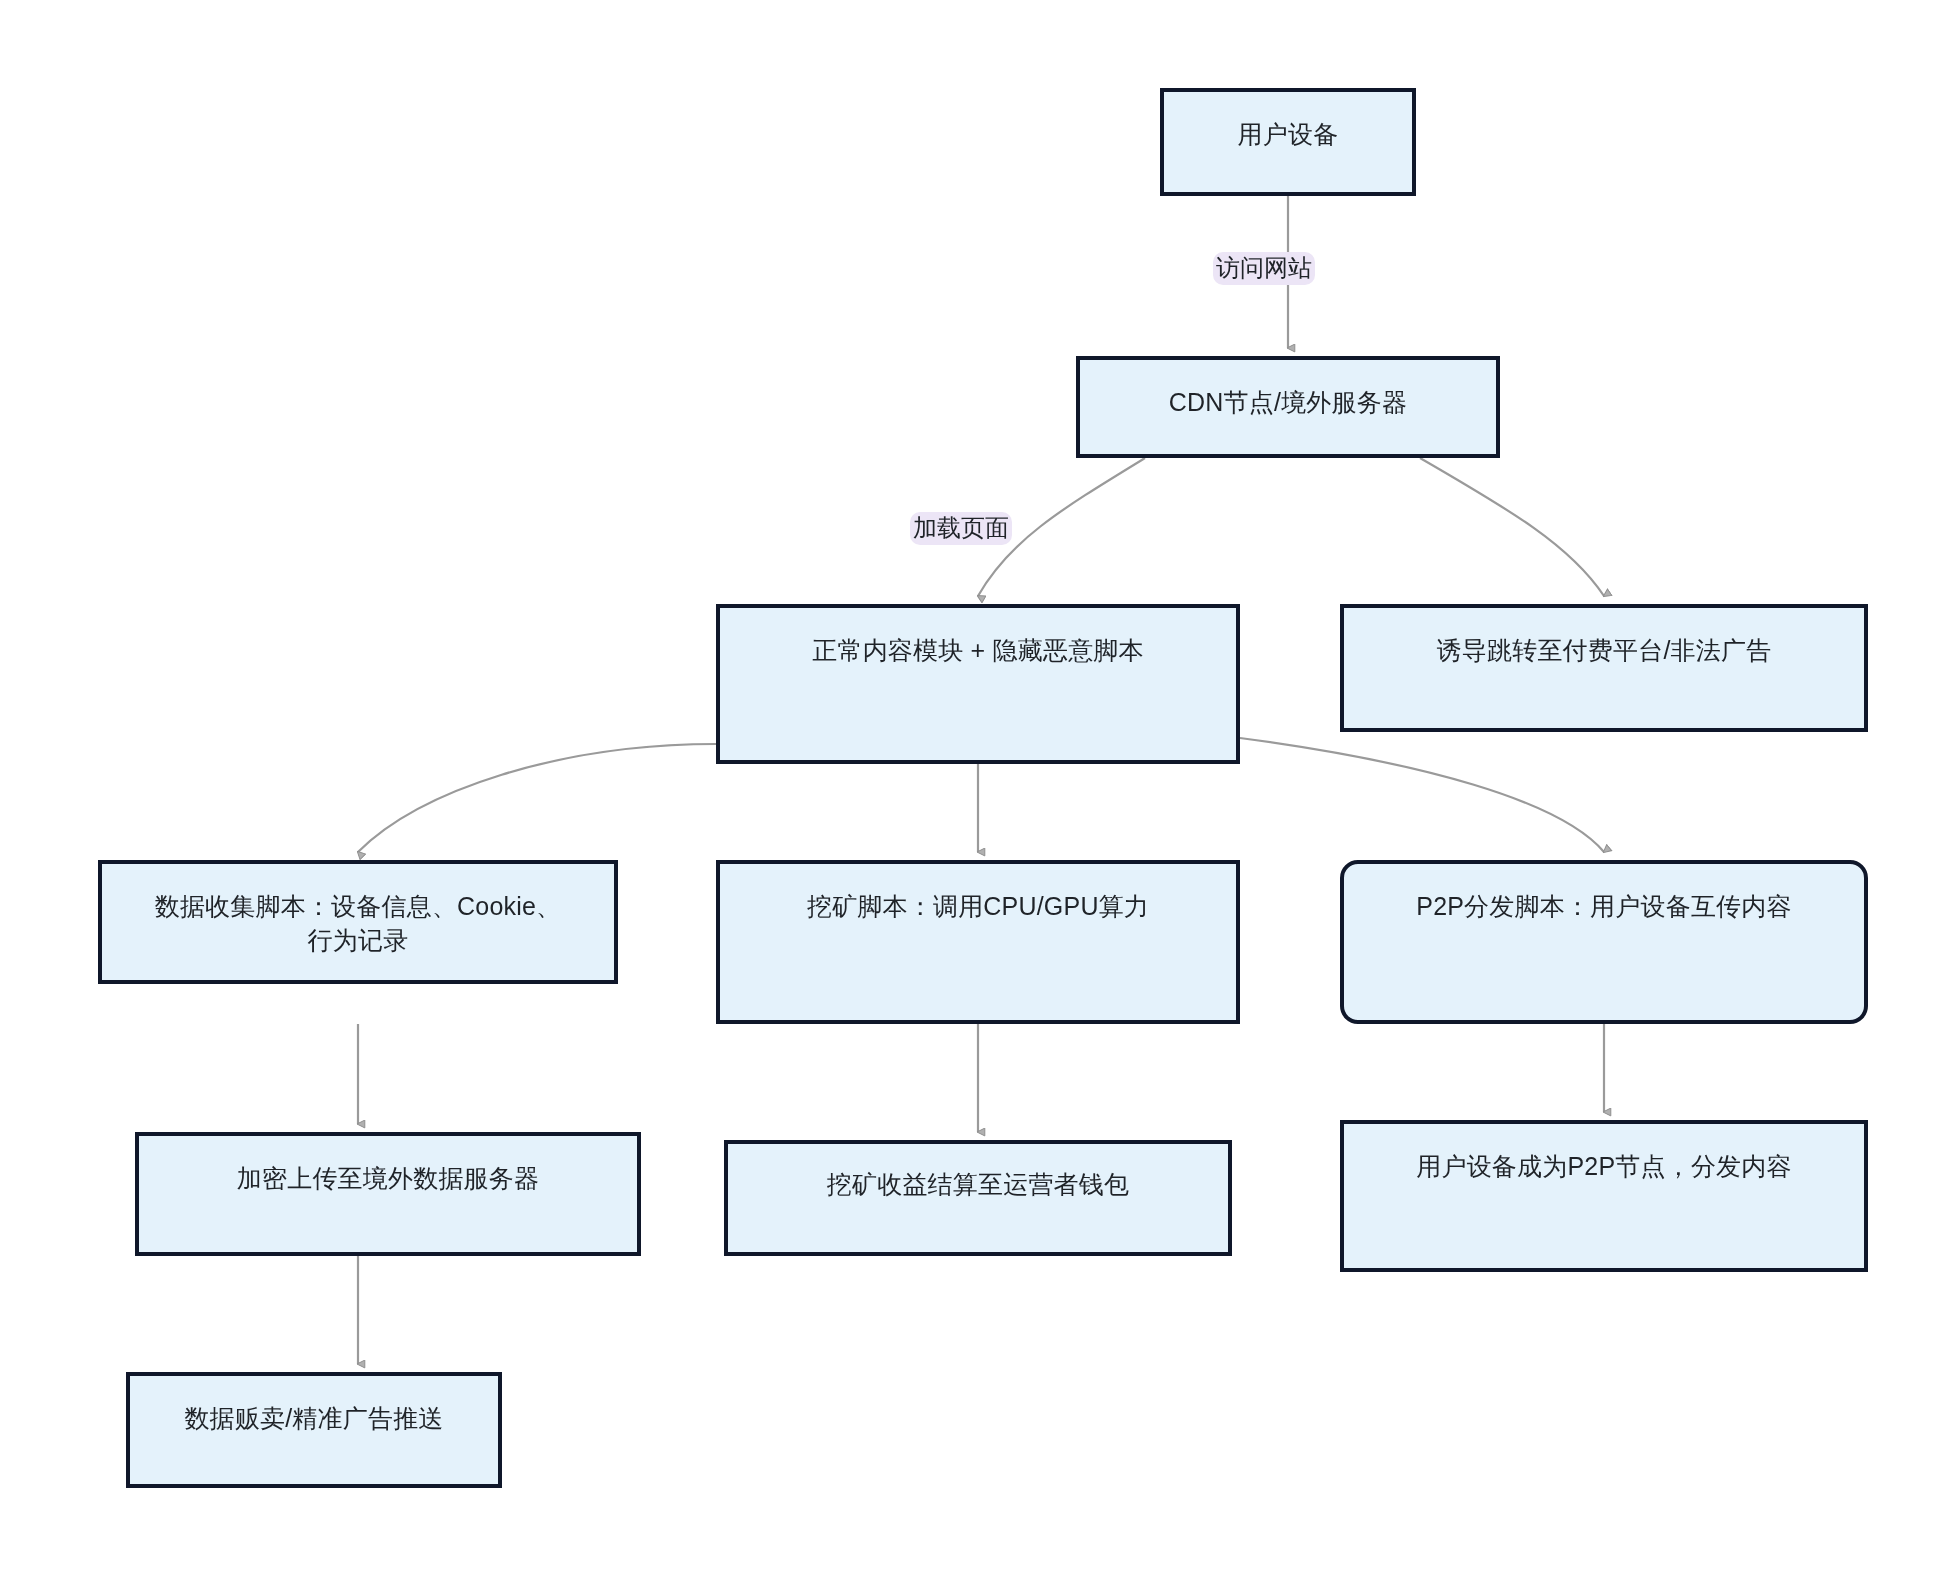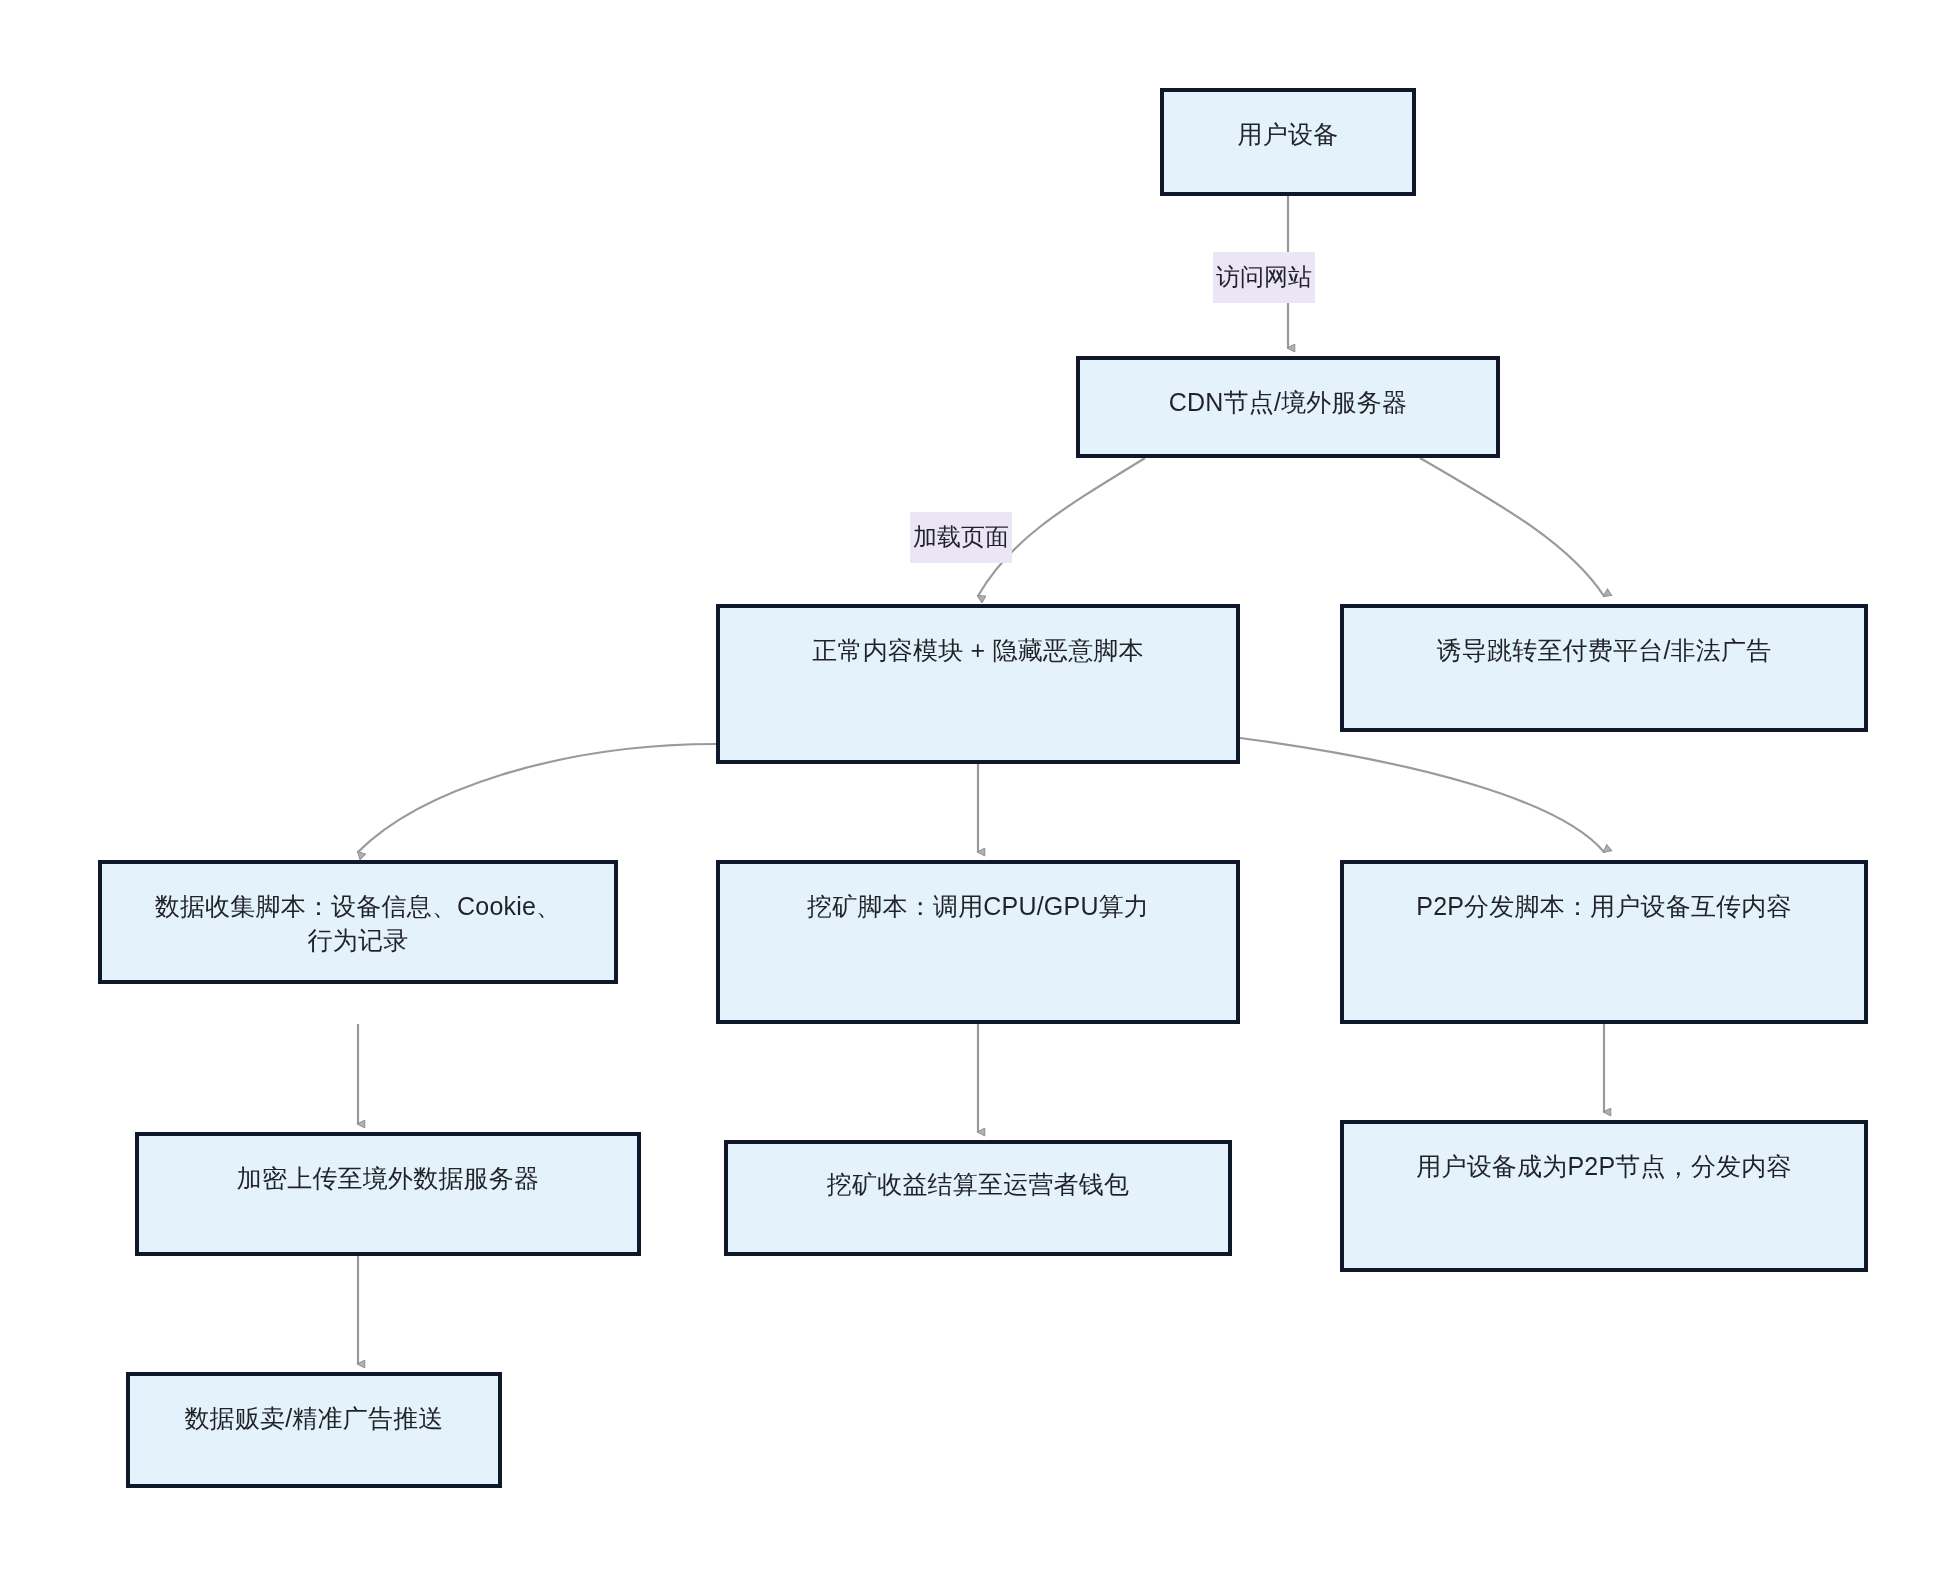--- a/index.html
+++ b/index.html
@@ -42,22 +42,23 @@
     padding-top: 26px;
     padding-left: 12px;
     padding-right: 12px;
   }
   .edge-label {
     position: absolute;
     background: #ece5f6;
     color: #1f2328;
     font-size: 24px;
     line-height: 1.2;
-    padding: 11px 3px;
+    padding: 2px 3px;
     white-space: nowrap;
+    border-radius: 10px;
   }
 </style>
 </head>
 <body>
 
 <div id="canvas">
 
   <svg id="edge-layer" viewBox="0 0 1952 1580" xmlns="http://www.w3.org/2000/svg">
     <defs>
       <marker id="arrowhead" markerWidth="9" markerHeight="9" refX="4.5" refY="7.6" orient="auto" markerUnits="userSpaceOnUse">
@@ -95,21 +96,21 @@
 
   <div class="node" style="left:1076px; top:356px; width:424px; height:102px;">CDN节点/境外服务器</div>
 
   <div class="node" style="left:1340px; top:604px; width:528px; height:128px;">诱导跳转至付费平台/非法广告</div>
 
   <div class="node" style="left:98px; top:860px; width:520px; height:124px;">数据收集脚本：设备信息、Cookie、
 行为记录</div>
 
   <div class="node" style="left:716px; top:860px; width:524px; height:164px;padding-left:12px;">挖矿脚本：调用CPU/GPU算力</div>
 
-  <div class="node" style="left:1340px; top:860px; width:528px; height:164px;">P2P分发脚本：用户设备互传内容</div>
+  <div class="node" style="left:1340px; top:860px; width:528px; height:164px;border-radius:18px;">P2P分发脚本：用户设备互传内容</div>
 
   <div class="node" style="left:104px; top:1132px; width:506px; height:124px;margin-left:31px;">加密上传至境外数据服务器</div>
 
   <div class="node" style="left:724px; top:1140px; width:508px; height:116px;font-family:Liberation Mono, monospace;">挖矿收益结算至运营者钱包</div>
 
   <div class="node" style="left:1340px; top:1120px; width:528px; height:152px;">用户设备成为P2P节点，分发内容</div>
 
   <div class="node" style="left:126px; top:1372px; width:376px; height:116px;">数据贩卖/精准广告推送</div>
 
   <div class="edge-label" style="left:1213px; top:252px;">访问网站</div>

